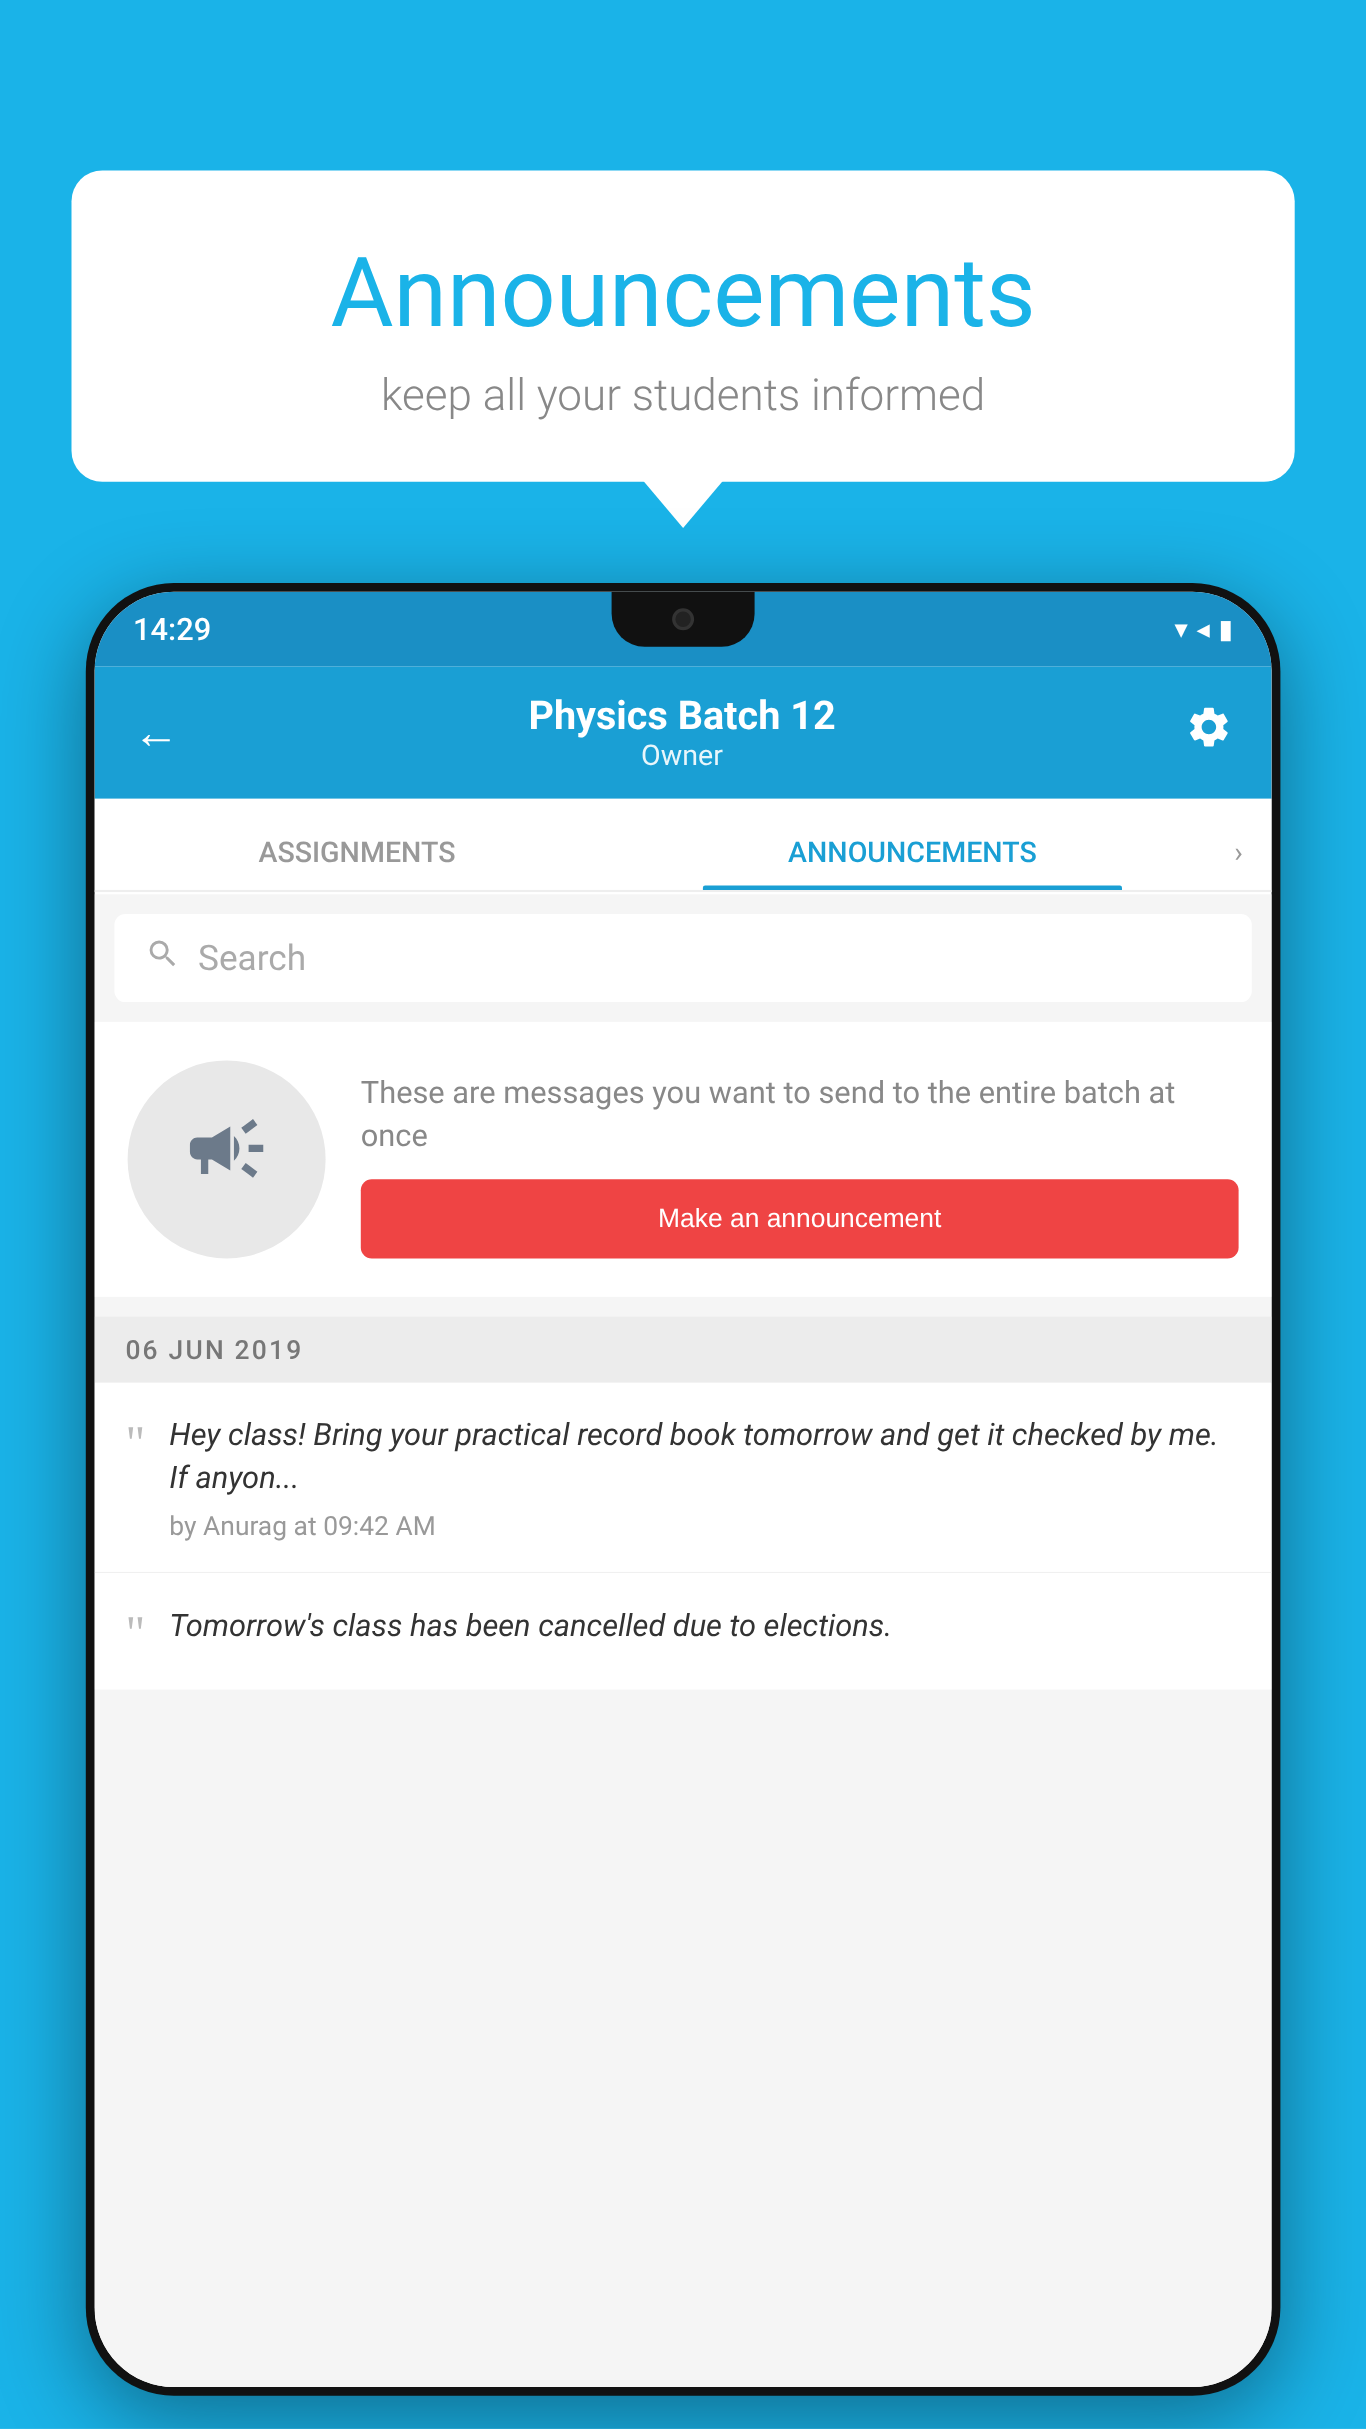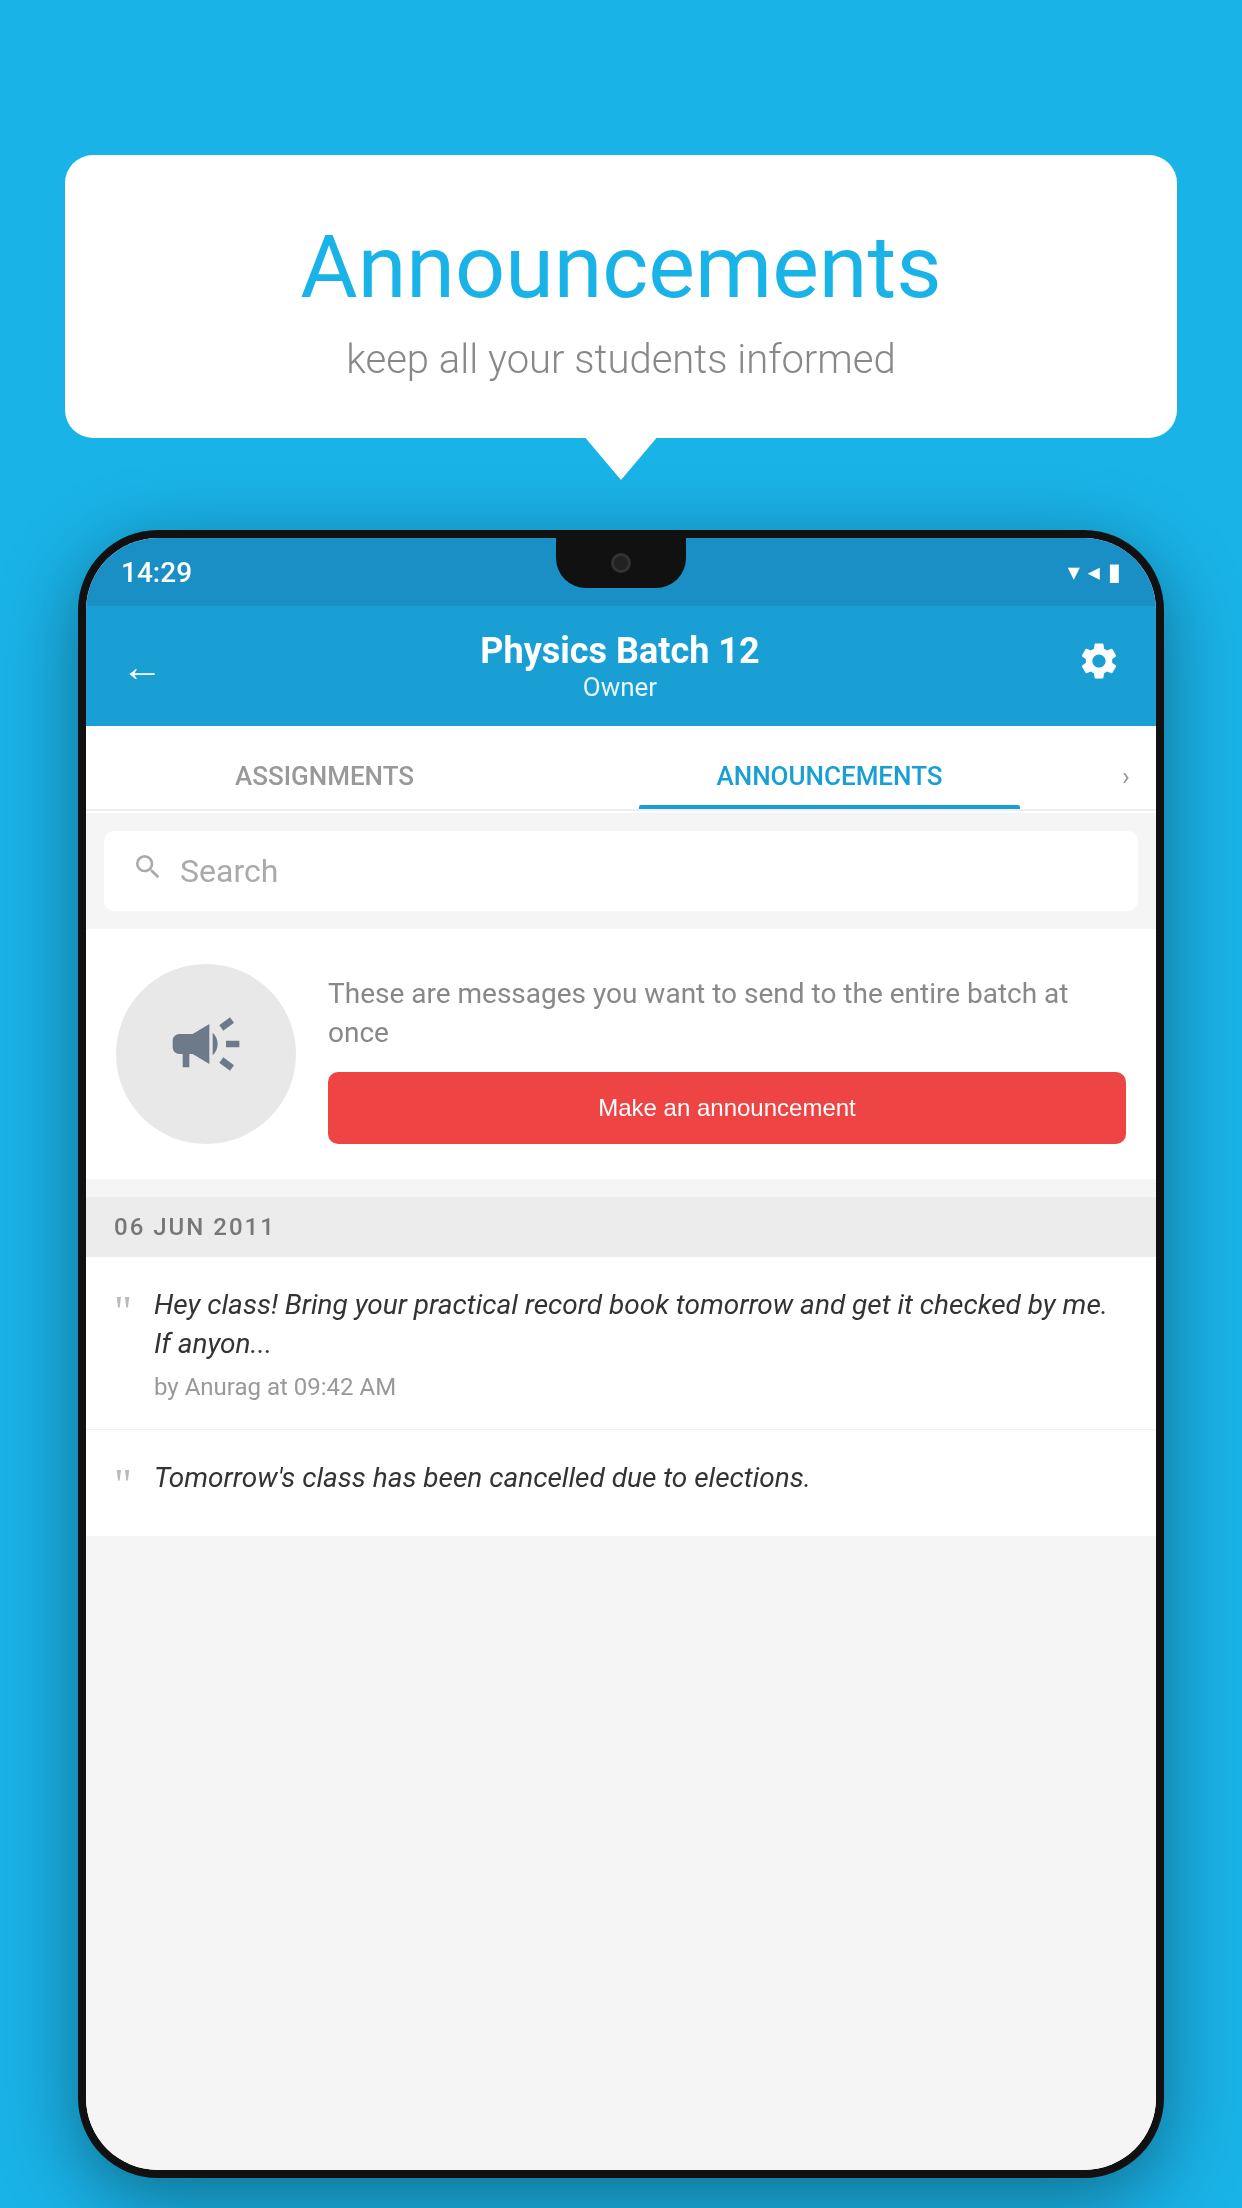--- a/index.html
+++ b/index.html
@@ -467,21 +467,21 @@
               </svg>
             </span>
           </div>
           <div class="empty-state-right">
             <div class="empty-state-text">These are messages you want to send to the entire batch at once</div>
             <button class="make-announcement-btn">Make an announcement</button>
           </div>
         </div>
 
         <div class="date-separator">
-          <span class="date-text">06  JUN  2011</span>
+          <span class="date-text">06  JUN  2019</span>
         </div>
 
         <div class="announcement-item">
           <div class="quote-icon">"</div>
           <div class="announcement-content">
             <div class="announcement-text">Hey class! Bring your practical record book tomorrow and get it checked by me. If anyon...</div>
             <div class="announcement-author">by Anurag at 09:42 AM</div>
           </div>
         </div>
 

